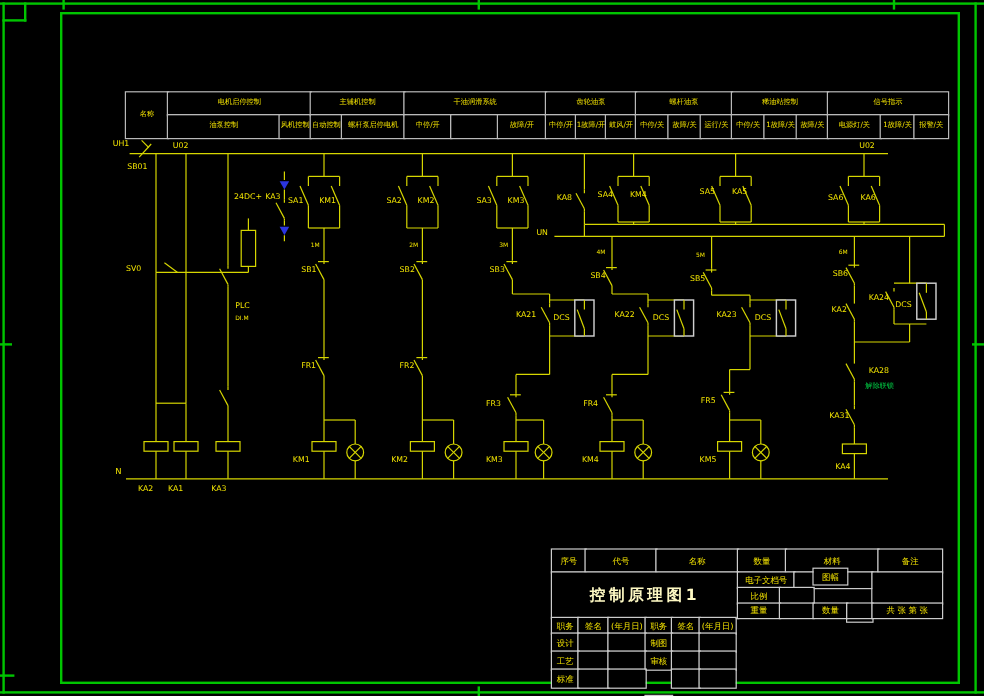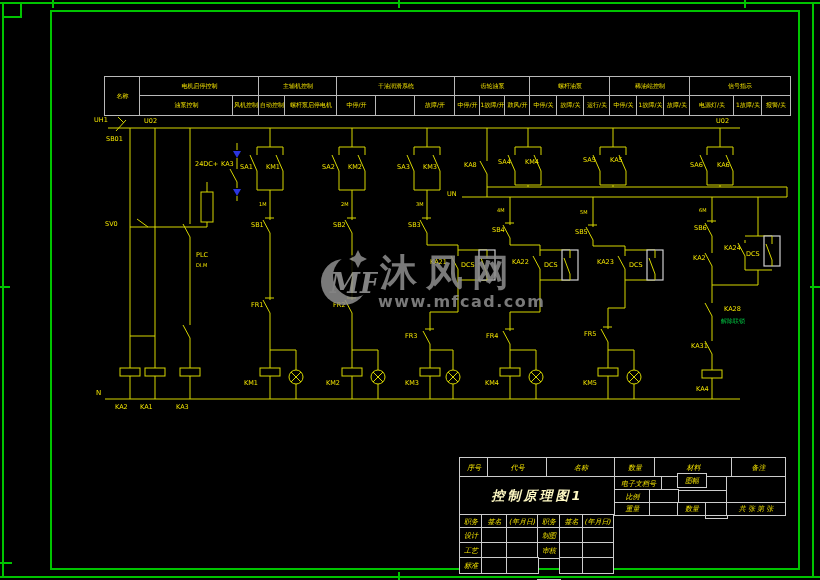--- a/index.html
+++ b/index.html
@@ -6,21 +6,21 @@
   #stage{position:relative;width:820px;height:580px;background:#000;overflow:hidden;
          font-family:"DejaVu Sans",sans-serif;}
   .gl{position:absolute;background:#00c400;}
   #innerframe{position:absolute;left:50px;top:10px;width:750px;height:560px;
               border:2px solid #00c400;box-sizing:border-box;}
   .hcell{position:absolute;outline:1px solid #b9b9b9;color:#f5e400;font-size:6px;
          line-height:6.5px;display:flex;align-items:center;justify-content:center;
          text-align:center;overflow:hidden;background:#000;}
   .tcell{position:absolute;outline:1px solid #cccccc;color:#f5e400;font-size:7px;
          display:flex;align-items:center;justify-content:center;text-align:center;
-         overflow:hidden;background:#000;font-style:italic;}
+         overflow:hidden;background:#000;}
   .rtitle{color:#fef9c3;font-size:13px;font-weight:bold;letter-spacing:3px;}
   #schem{position:absolute;left:0;top:0;z-index:2;}
   #watermark{position:absolute;left:318px;top:246px;width:220px;height:74px;z-index:5;
              opacity:.85;pointer-events:none;}
   #wm-brand{position:absolute;left:62px;top:2px;color:#8f8f8f;font-size:37px;
             font-weight:bold;letter-spacing:9px;}
   #wm-url{position:absolute;left:60px;top:46px;color:#8f8f8f;font-size:16px;
           font-weight:bold;letter-spacing:1.5px;}
   #titleblock{position:absolute;left:0;top:0;z-index:6;}
 </style>
@@ -469,24 +469,14 @@
       <div class="tcell" style="left: 560px; top: 543px; width: 23px; height: 15px;"></div>
       <div class="tcell" style="left: 583px; top: 543px; width: 30px; height: 15px;"></div>
       <div class="tcell" style="left: 460px; top: 558px; width: 22px; height: 15px;">标准</div>
       <div class="tcell" style="left: 482px; top: 558px; width: 25px; height: 15px;"></div>
       <div class="tcell" style="left: 507px; top: 558px; width: 31px; height: 15px;"></div>
       <div class="tcell" style="left: 538px; top: 580px; width: 22px; height: 15px; text-align: center;">批准</div>
       <div class="tcell" style="left: 560px; top: 558px; width: 23px; height: 15px;"></div>
       <div class="tcell" style="left: 583px; top: 558px; width: 30px; height: 15px;"></div>
     </div>
 
-  <div id="watermark">
-    <svg width="60" height="66" viewBox="0 0 60 66">
-      <circle cx="26" cy="36" r="23" fill="#8f8f8f"></circle>
-      <circle cx="36" cy="30" r="21" fill="#000"></circle>
-      <path d="M 40 4 l 3 6 l 6 3 l -6 3 l -3 6 l -3 -6 l -6 -3 l 6 -3 Z" fill="#8f8f8f"></path>
-      <text x="12" y="47" font-size="27" font-style="italic" font-weight="bold" fill="#9a9a9a" font-family="DejaVu Serif, serif">MF</text>
-    </svg>
-    <div id="wm-brand">沐风网</div>
-    <div id="wm-url">www.mfcad.com</div>
-  </div>
 
 </div>
 
 </body></html>

